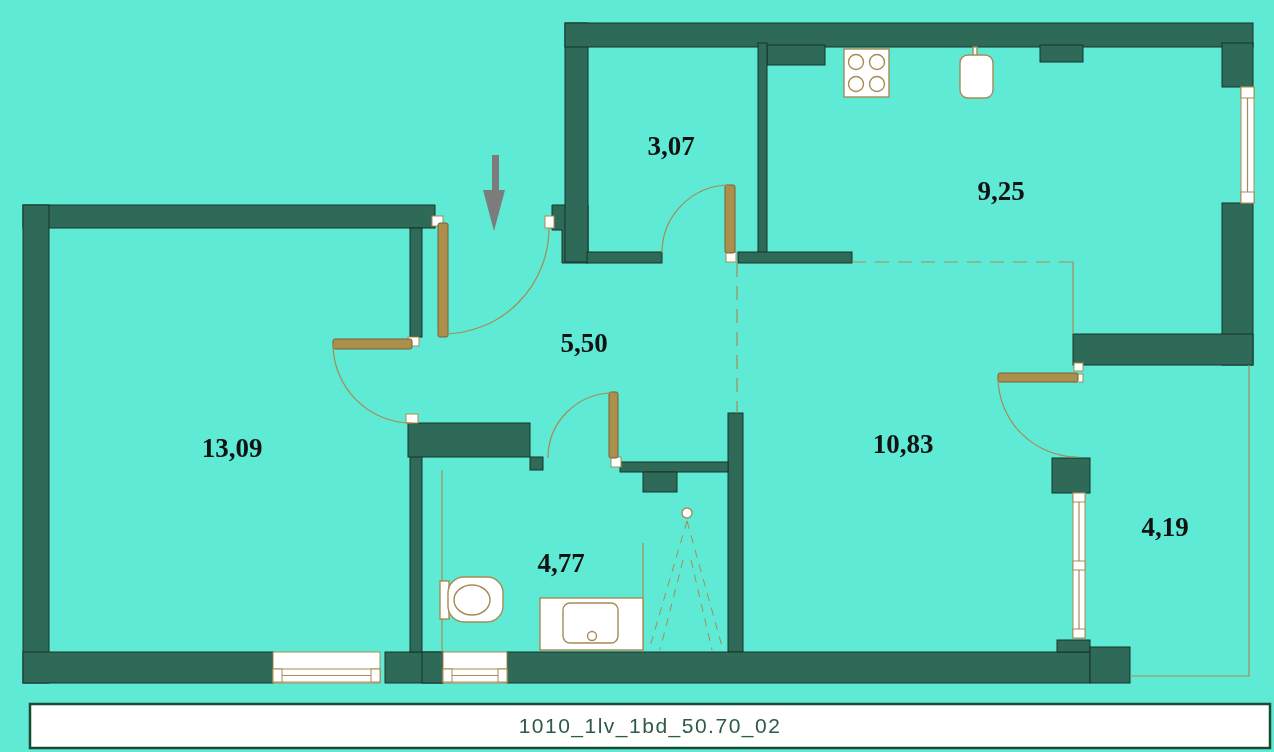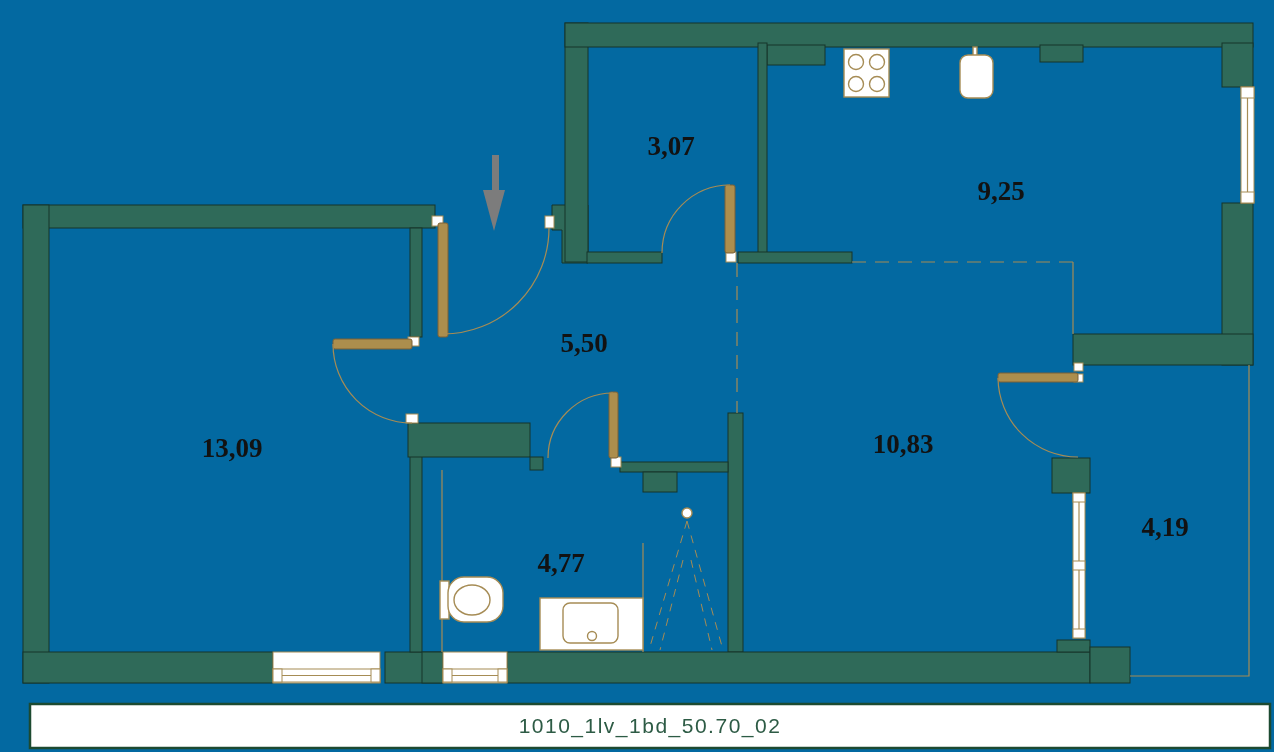--- a/index.html
+++ b/index.html
@@ -1,16 +1,16 @@
 <!DOCTYPE html>
 <html style="--wall: #2F6A59; --joinery: #AC8E4D; --lines: #A68C55; --label: #121212; --arrow: #7C7C7C; --title: #2D5B45; --title-border: #1C4A31;"><head>
 <meta charset="utf-8">
 <style>
   html,body{margin:0;padding:0;background:#ffffff;}
-  .stage{position:relative;width:1274px;height:752px;background:#0369a1;overflow:hidden;
+  .stage{position:relative;width:1274px;height:752px;background:#5eead4;overflow:hidden;
          font-family:"Liberation Sans",sans-serif;}
   svg{display:block}
   .wall{fill:var(--wall,#2F6A59);stroke:#16342B;stroke-width:1;}
   .leaf{fill:var(--joinery,#AC8E4D);stroke:#7B6136;stroke-width:1;}
   .hinge{fill:#ffffff;stroke:var(--lines,#A68C55);stroke-width:1;}
   .arc{fill:none;stroke:var(--lines,#A68C55);stroke-width:1.2;}
   .thin{fill:none;stroke:var(--lines,#A68C55);stroke-width:1.2;}
   .dash{fill:none;stroke:var(--lines,#A68C55);stroke-width:1.2;stroke-dasharray:14 9;}
   .spray{fill:none;stroke:var(--lines,#A68C55);stroke-width:1;stroke-dasharray:8 7;}
   .fixture{fill:#ffffff;stroke:var(--lines,#A68C55);stroke-width:1.4;}

